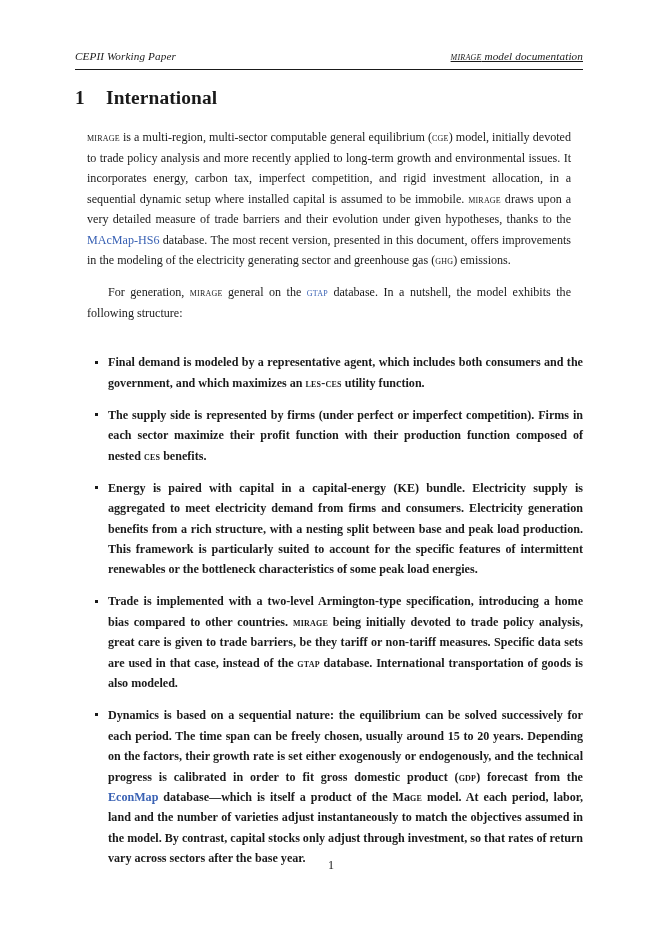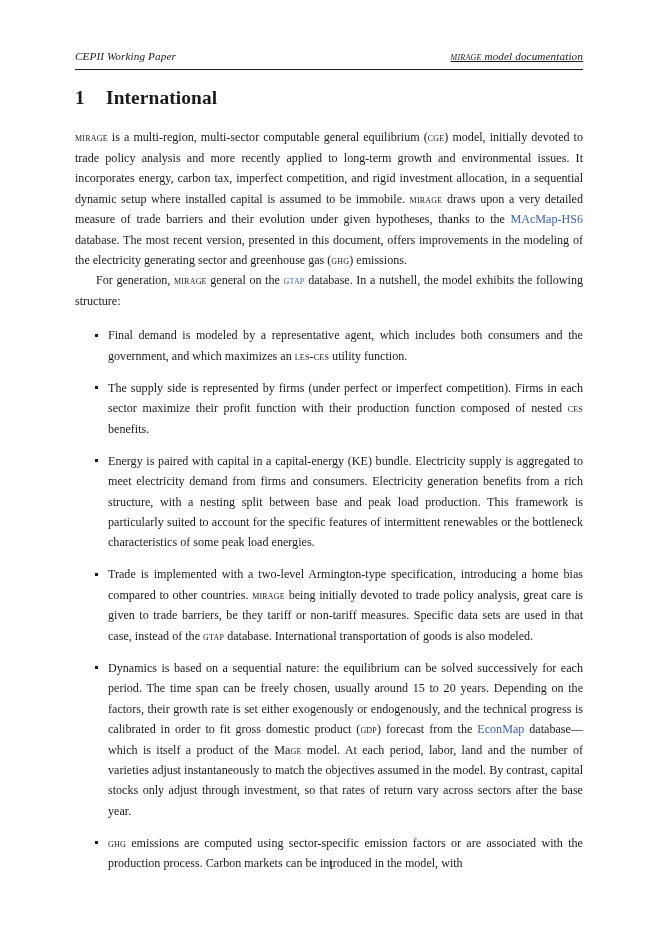--- a/index.html
+++ b/index.html
@@ -71,38 +71,39 @@
     letter-spacing: 0.1px;
   }
   h1.section-title .sec-num {
     display: inline-block;
     min-width: 31px;
   }
 
   p.body-par {
     font-size: 12.1px;
     line-height: 20.45px;
-    margin: 0;
+    margin: 12px;
     text-align: justify;
     text-justify: inter-word;
     hyphens: none;
     letter-spacing: -0.01px;
   }
   p.body-par.indent { text-indent: 21px; }
 
   a.doc-link,
   .doc-link {
     color: #3a62b4;
     text-decoration: none;
   }
 
   ul.struct-list {
     list-style: none;
-    margin: 14px 0 0 0;
+    margin: 29px 0 0 0;
     padding: 0;
+    font-weight: bold;
   }
   ul.struct-list > li {
     position: relative;
     padding-left: 33px;
     margin-bottom: 11.5px;
     font-size: 12.1px;
     line-height: 20.45px;
     text-align: justify;
     text-justify: inter-word;
   }
@@ -161,22 +162,19 @@
       </li>
 
       <li>
         <span class="bullet-mark"></span><span>Trade is implemented with a two-level Armington-type specification, introducing a home bias compared to other countries. </span><span class="sc">Mirage</span><span> being initially devoted to trade policy analysis, great care is given to trade barriers, be they tariff or non-tariff measures. Specific data sets are used in that case, instead of the </span><span class="sc">gtap</span><span> database. International transportation of goods is also modeled.</span>
       </li>
 
       <li>
         <span class="bullet-mark"></span><span>Dynamics is based on a sequential nature: the equilibrium can be solved successively for each period. The time span can be freely chosen, usually around 15 to 20 years. Depending on the factors, their growth rate is set either exogenously or endogenously, and the technical progress is calibrated in order to fit gross domestic product (</span><span class="sc">gdp</span><span>) forecast from the </span><a class="doc-link" href="#">EconMap</a><span> database—which is itself a product of the </span><span>Ma</span><span class="sc">ge</span><span> model. At each period, labor, land and the number of varieties adjust instantaneously to match the objectives assumed in the model. By contrast, capital stocks only adjust through investment, so that rates of return vary across sectors after the base year.</span>
       </li>
 
-      <li>
-        <span class="bullet-mark"></span><span class="sc">ghg</span><span> emissions are computed using sector-specific emission factors or are associated with the production process. Carbon markets can be introduced in the model, with</span>
-      </li>
 
     </ul>
   </div>
 
   <div class="folio">1</div>
 
 </div>
 
 </body></html>

